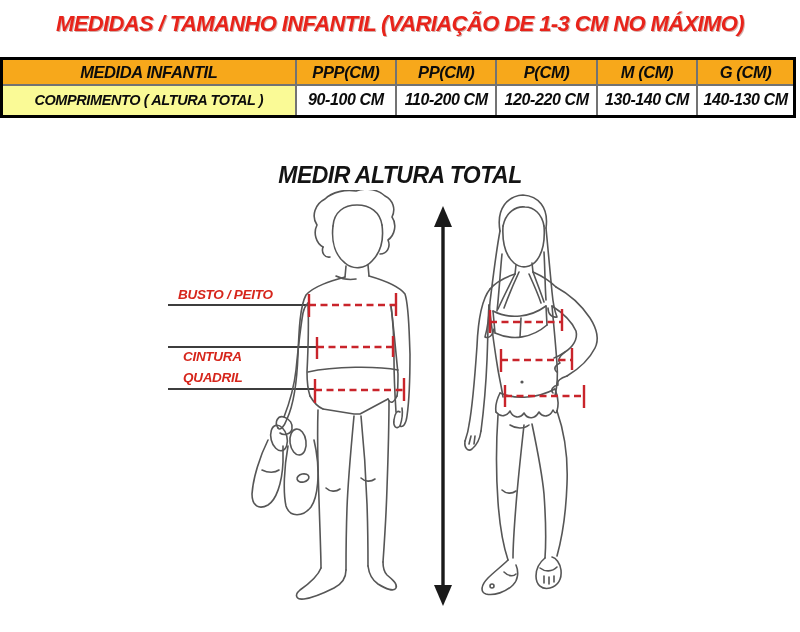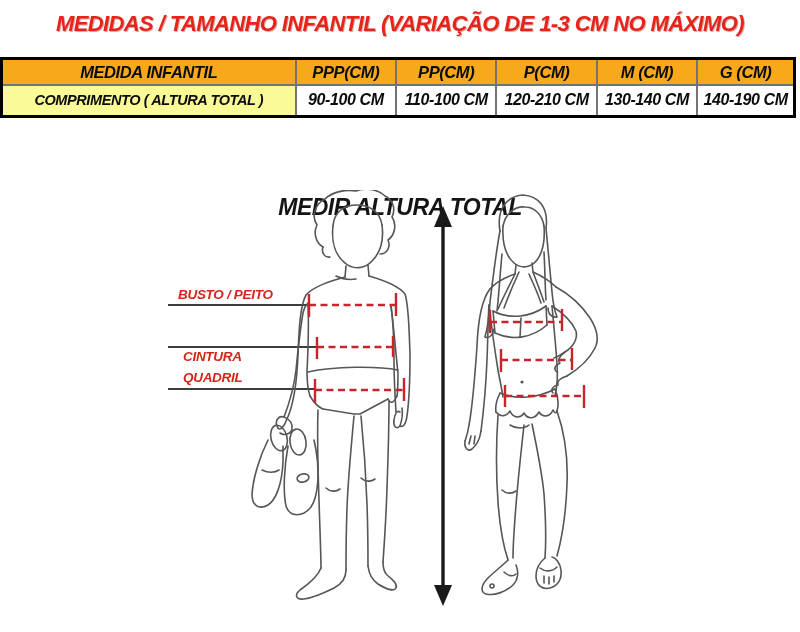--- a/index.html
+++ b/index.html
@@ -12,21 +12,21 @@
          border-collapse:collapse;table-layout:fixed;border:3px solid #000;}
   table.size-table td,table.size-table th{border:2px solid #737373;padding:0;
          text-align:center;vertical-align:middle;white-space:nowrap;overflow:hidden;
          font-style:italic;font-weight:bold;color:#0c0c0c;}
   tr.head th{background:#f7a81b;font-size:16.5px;height:24px;letter-spacing:-0.4px;}
   td.rowlabel{background:#fafa96;font-size:14.5px;letter-spacing:-0.4px;}
   td.val{background:#ffffff;font-size:16px;letter-spacing:-0.4px;}
   tr.r{height:31px;}
   .subtitle{position:absolute;top:162px;left:0;width:800px;text-align:center;
          font-style:italic;font-weight:bold;font-size:23px;color:#141414;
-         letter-spacing:-0.5px;margin-top:32px;}
+         letter-spacing:-0.5px;}
   .diagram{position:absolute;top:190px;left:16px;width:800px;height:442px;}
   .diagram svg{position:absolute;top:0;left:0;}
   .mlabel{position:absolute;font-style:italic;font-weight:bold;font-size:13.5px;
          color:#d6261c;letter-spacing:-0.3px;white-space:nowrap;}
   .mlabel.bust{left:162px;top:97px;}
   .mlabel.waist{left:167px;top:137px;margin-top:22px;}
   .mlabel.hip{left:167px;top:180px;}
 </style>
 </head>
 <body>
@@ -47,24 +47,24 @@
     <th>MEDIDA INFANTIL</th>
     <th>PPP(CM)</th>
     <th>PP(CM)</th>
     <th>P(CM)</th>
     <th>M (CM)</th>
     <th>G (CM)</th>
   </tr>
   <tr class="r">
     <td class="rowlabel">COMPRIMENTO ( ALTURA TOTAL )</td>
     <td class="val">90-100 CM</td>
-    <td class="val">110-100 CM</td>
-    <td class="val">120-210 CM</td>
+    <td class="val">110-200 CM</td>
+    <td class="val">120-220 CM</td>
     <td class="val">130-140 CM</td>
-    <td class="val">140-190 CM</td>
+    <td class="val">140-130 CM</td>
   </tr>
 </tbody>
   </table>
 
 <div class="subtitle">MEDIR ALTURA TOTAL</div>
 
 <div class="diagram">
   <svg width="800" height="442" viewBox="0 190 800 442" xmlns="http://www.w3.org/2000/svg">
 
     <g stroke="#3d3d3d" stroke-width="2.2" fill="none">

